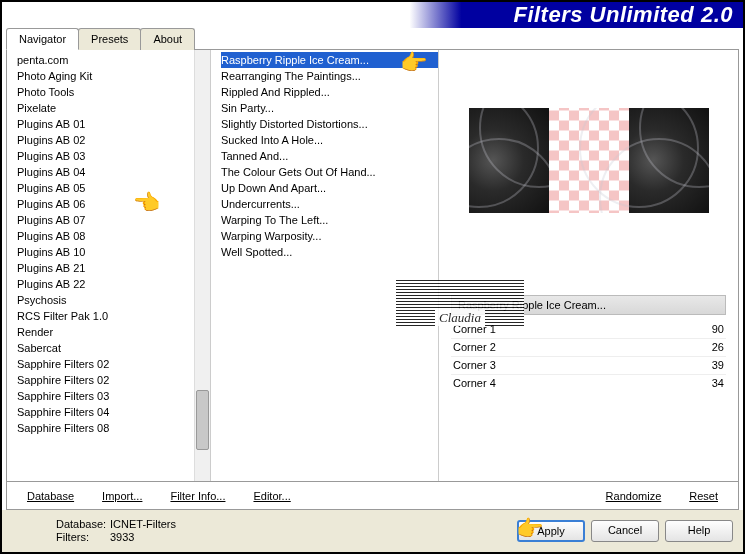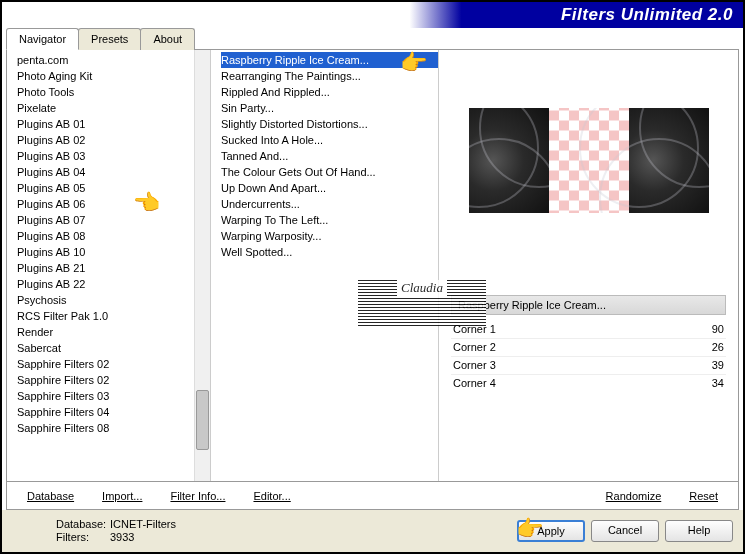--- a/index.html
+++ b/index.html
@@ -1,18 +1,18 @@
 <!DOCTYPE html>
 <html><head>
 <meta charset="utf-8">
 <style>
 * { box-sizing: border-box; margin: 0; padding: 0; font-family: Tahoma, Arial, sans-serif; font-size: 11px; }
 body { background: #fff; width: 745px; height: 554px; overflow: hidden; border: 2px solid #000; position: relative; }
 .header { height: 26px; background: linear-gradient(90deg, #fff 0%, #fff 55%, #0000a0 62%, #0000a0 100%); display: flex; align-items: center; justify-content: flex-end; padding-right: 10px; }
-.header-title { color: #fff; font-weight: bold; font-style: italic; font-size: 17px; letter-spacing: 0.5px; }
+.header-title { color: #fff; font-weight: bold; font-style: italic; font-size: 22px; letter-spacing: 0.5px; }
 .tabs { position: absolute; top: 26px; left: 4px; display: flex; z-index: 2; }
 .tab { padding: 4px 12px; border: 1px solid #999; background: #ece9d8; border-bottom: none; margin-right: -1px; cursor: pointer; border-radius: 3px 3px 0 0; }
 .tab.active { background: #fff; border-bottom: 1px solid #fff; position: relative; z-index: 3; }
 .tab-content { position: absolute; top: 47px; left: 4px; right: 4px; bottom: 42px; border: 1px solid #999; background: #fff; }
 .main-area { display: flex; height: calc(100% - 28px); }
 .col1 { width: 204px; border-right: 1px solid #ccc; display: flex; }
 .list1 { flex: 1; overflow: hidden; padding: 2px 0 2px 10px; }
 .list1 .item { padding: 1px 0; white-space: nowrap; cursor: pointer; line-height: 14px; }
 .scrollbar1 { width: 16px; background: #f0f0f0; border-left: 1px solid #ddd; position: relative; }
 .scroll-thumb { position: absolute; left: 1px; right: 1px; top: 340px; height: 60px; background: #c8c8c8; border: 1px solid #999; border-radius: 2px; }
@@ -36,21 +36,21 @@
 .footer-info { font-size: 11px; line-height: 13px; }
 .footer-info .row { display: flex; margin-left: 44px; }
 .footer-info .lbl { width: 54px; }
 .footer-btns { margin-left: auto; display: flex; gap: 6px; }
 .win-btn { min-width: 68px; padding: 3px 10px; border: 1px solid #888; background: linear-gradient(#fefefe, #e4e4e4); cursor: pointer; border-radius: 3px; text-align: center; }
 .win-btn.primary { border: 2px solid #3a7fd5; }
 .pointer { position: absolute; font-size: 22px; pointer-events: none; z-index: 10; }
 .pointer.p1 { left: 132px; top: 188px; transform: scaleX(-1); }
 .pointer.p2 { left: 398px; top: 48px; }
 .pointer.p3 { left: 514px; bottom: 10px; }
-.watermark { position: absolute; left: 356px; top: 278px; width: 128px; height: 46px; z-index: 5; background: repeating-linear-gradient(#000 0 1px, #fff 1px 3px); display: flex; align-items: flex-start; justify-content: center; opacity: 0.85; }
+.watermark { position: absolute; left: 394px; top: 278px; width: 128px; height: 46px; z-index: 5; background: repeating-linear-gradient(#000 0 1px, #fff 1px 3px); display: flex; align-items: flex-end; justify-content: center; opacity: 0.85; }
 .watermark span { background: #fff; color: #000; font-style: italic; font-size: 13px; padding: 0 4px; font-family: cursive; }
 .arc { position: absolute; border: 2px solid rgba(200,200,210,0.3); border-radius: 50%; }
 .prev-left .arc, .prev-right .arc { width: 120px; height: 120px; }
 .a1 { left: -50px; top: -20px; }
 .a2 { left: 10px; top: -40px; }
 .a3 { left: -30px; top: 30px; }
 </style>
 </head>
 <body>
 

